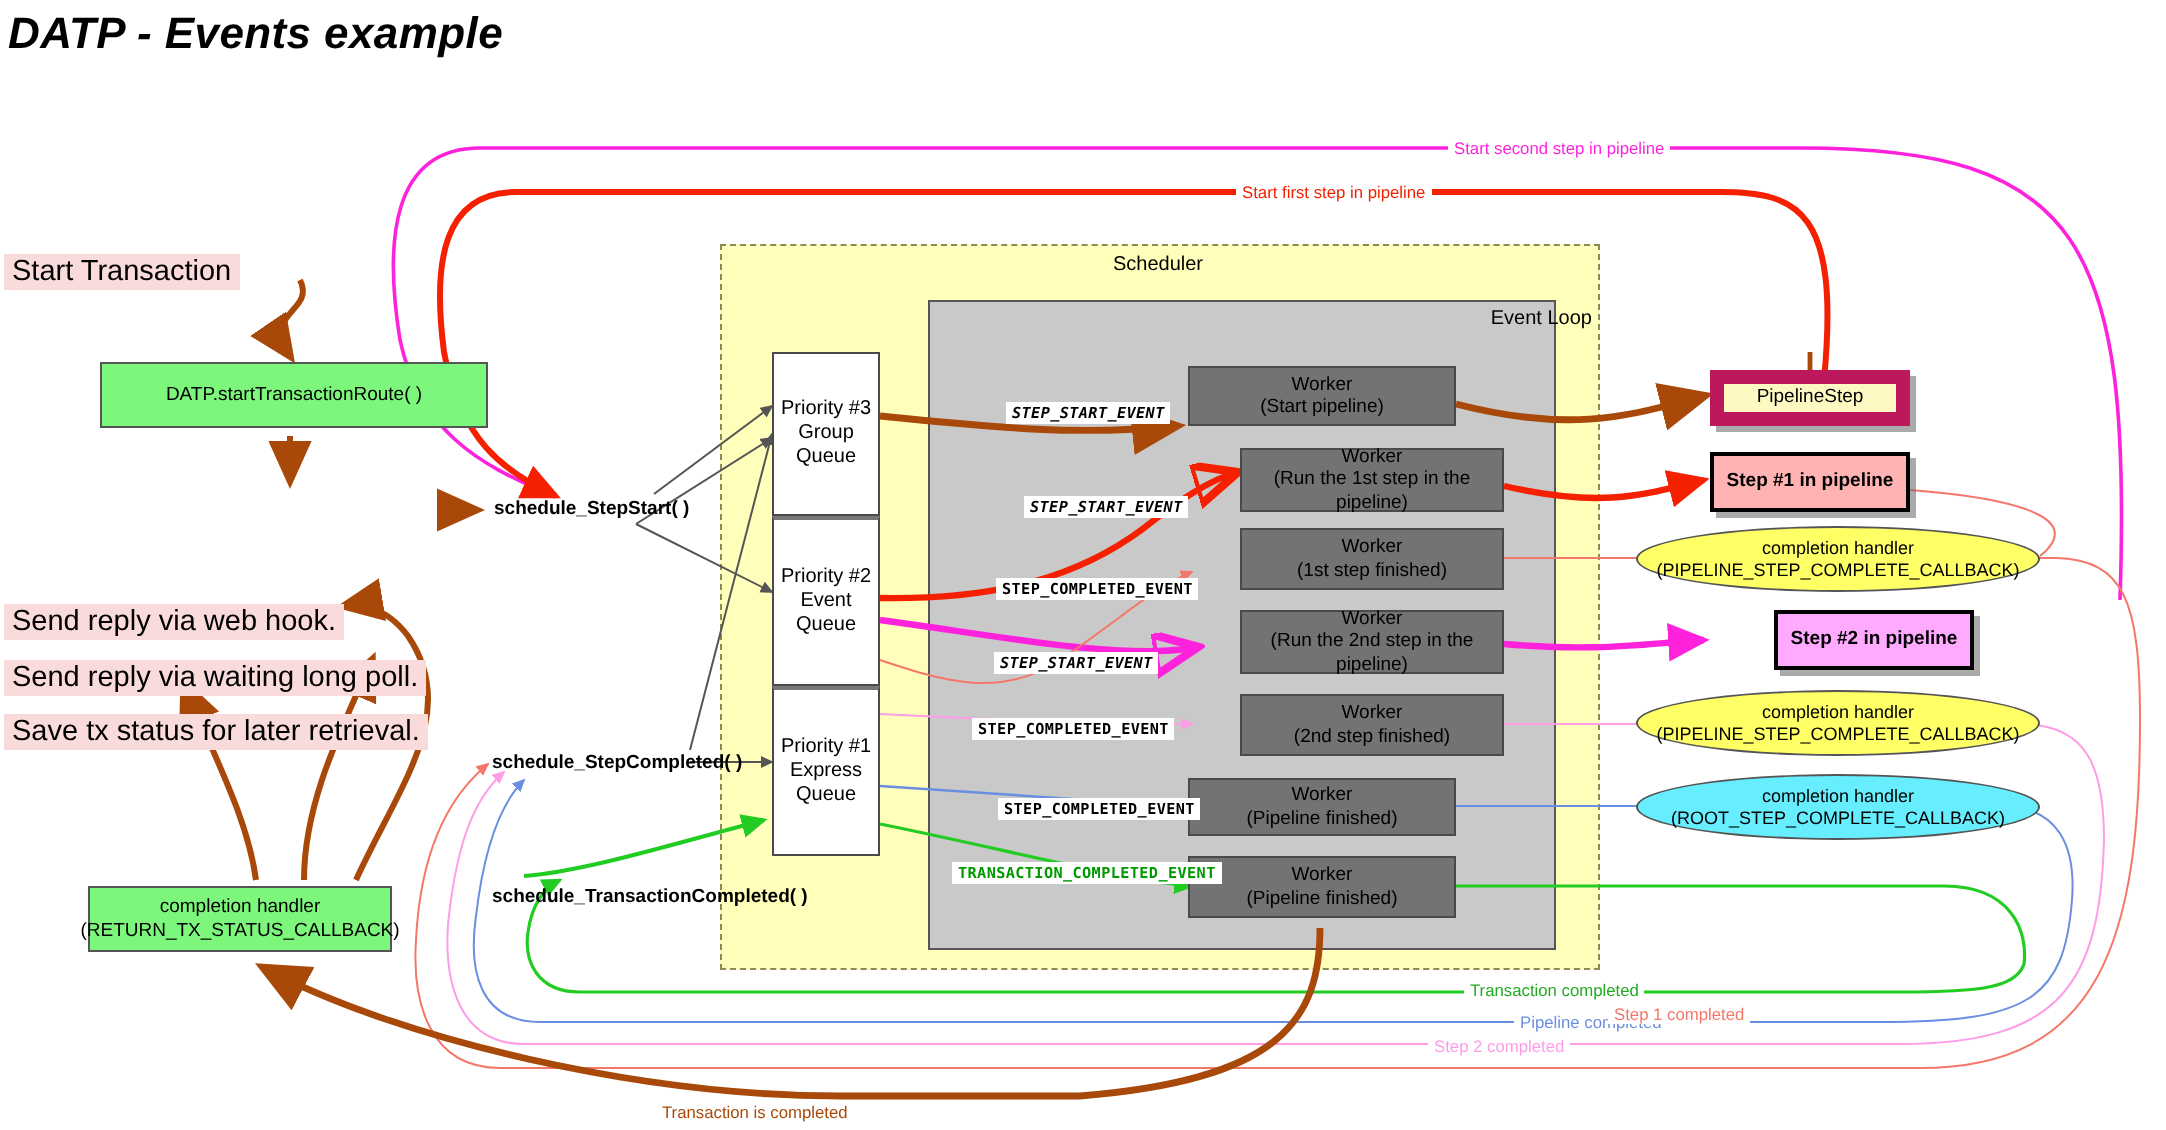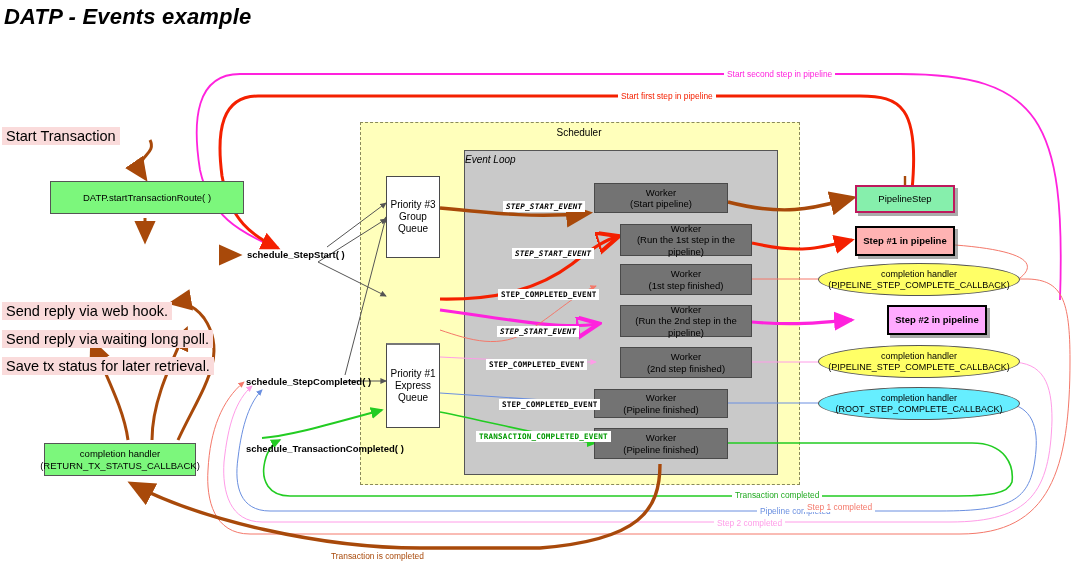--- a/index.html
+++ b/index.html
@@ -11,21 +11,21 @@
        justify-content:center;text-align:center;line-height:1.18;}
   .title{position:absolute;left:4px;top:4px;font-size:22px;font-weight:bold;
          font-style:italic;color:#000;letter-spacing:.2px;}
   .pinklbl{position:absolute;background:#fadbdb;color:#000;font-size:14.5px;
            padding:1px 4px;white-space:nowrap;}
   .greenbox{background:#7cf77c;border:1px solid #555;font-size:9.5px;color:#000;}
   .cyanbox{background:#66eeff;border:1px solid #555;font-size:9.5px;color:#000;}
   .queuebox{background:#ffffff;border:1px solid #4a4a4a;font-size:10px;color:#000;}
   .queuesep{border-top:2px solid #777;}
   .workerbox{background:#737373;border:1px solid #4a4a4a;font-size:9.5px;color:#000;}
-  .yellowstep{background:#86efac;border:2px solid #be185d;font-size:9.5px;color:#000;
+  .yellowstep{background:#fef9c3;border:7px solid #be185d;font-size:9.5px;color:#000;
               box-shadow:3px 3px 0 rgba(100,100,100,.55);text-align:right;}
   .pinkstep{background:#ffb3b3;border:2px solid #000;font-size:9.5px;font-weight:bold;
             color:#000;box-shadow:3px 3px 0 rgba(100,100,100,.55);}
   .magstep{background:#ffaaff;border:2px solid #000;font-size:9.5px;font-weight:bold;
            color:#000;box-shadow:3px 3px 0 rgba(100,100,100,.55);}
   .ellipse{position:absolute;box-sizing:border-box;display:flex;align-items:center;
            justify-content:center;text-align:center;line-height:1.2;font-size:9px;
            border:1px solid #555;border-radius:50%;}
   .ell-yellow{background:#ffff66;}
   .ell-cyan{background:#66eeff;}
@@ -43,21 +43,21 @@
 <body>
 
 <div id="root">
 
   <div class="title">DATP - Events example</div>
 
   <div class="schedcont" style="left:360px;top:122px;width:438px;height:361px;"></div>
   <div class="schedlbl" style="left:360px;top:127px;width:438px;text-align:center;">Scheduler</div>
 
   <div class="eventloop" style="left:464px;top:150px;width:312px;height:323px;"></div>
-  <div class="ellbl" style="left:465px;top:154px;width:312px;text-align:left;font-style:italic;">Event Loop</div>
+  <div class="ellbl" style="left:484px;top:154px;width:312px;text-align:right;">Event Loop</div>
 
   <svg class="layer" viewBox="0 0 1083 565">
     <defs>
       <marker id="ah-brown" markerWidth="7" markerHeight="7" refX="5.6" refY="3" orient="auto">
         <path d="M0,0 L6.5,3 L0,6 z" fill="#a8490a"></path>
         </marker>
       <marker id="ah-brownB" markerWidth="9" markerHeight="9" refX="6.5" refY="3.6" orient="auto">
         <path d="M0,0 L8,3.6 L0,7.2 z" fill="#a8490a"></path>
         </marker>
       <marker id="ah-red" markerWidth="8" markerHeight="8" refX="6" refY="3.2" orient="auto">
@@ -176,20 +176,24 @@
   </div>
 
   <div class="fnlbl" style="left:247px;top:249px;">schedule_StepStart( )</div>
   <div class="fnlbl" style="left:246px;top:376px;">schedule_StepCompleted( )</div>
   <div class="fnlbl" style="left:246px;top:443px;">schedule_TransactionCompleted( )</div>
 
   <div class="box queuebox" style="left:386px;top:176px;width:54px;height:82px;flex-direction:column;">
     <span>Priority #3</span>
     <span>Group</span>
     <span>Queue</span>
+  </div>
+  <div class="box queuebox queuesep" style="left:386px;top:258px;width:54px;height:85px;flex-direction:column;">
+    <span>Priority #2</span>
+    <span>Event Queue</span>
   </div>
   <div class="box queuebox queuesep" style="left:386px;top:343px;width:54px;height:85px;flex-direction:column;">
     <span>Priority #1</span>
     <span>Express</span>
     <span>Queue</span>
   </div>
 
   <div class="box workerbox" style="left:594px;top:183px;width:134px;height:30px;flex-direction:column;">
     <span>Worker</span>
     <span>(Start pipeline)</span>

